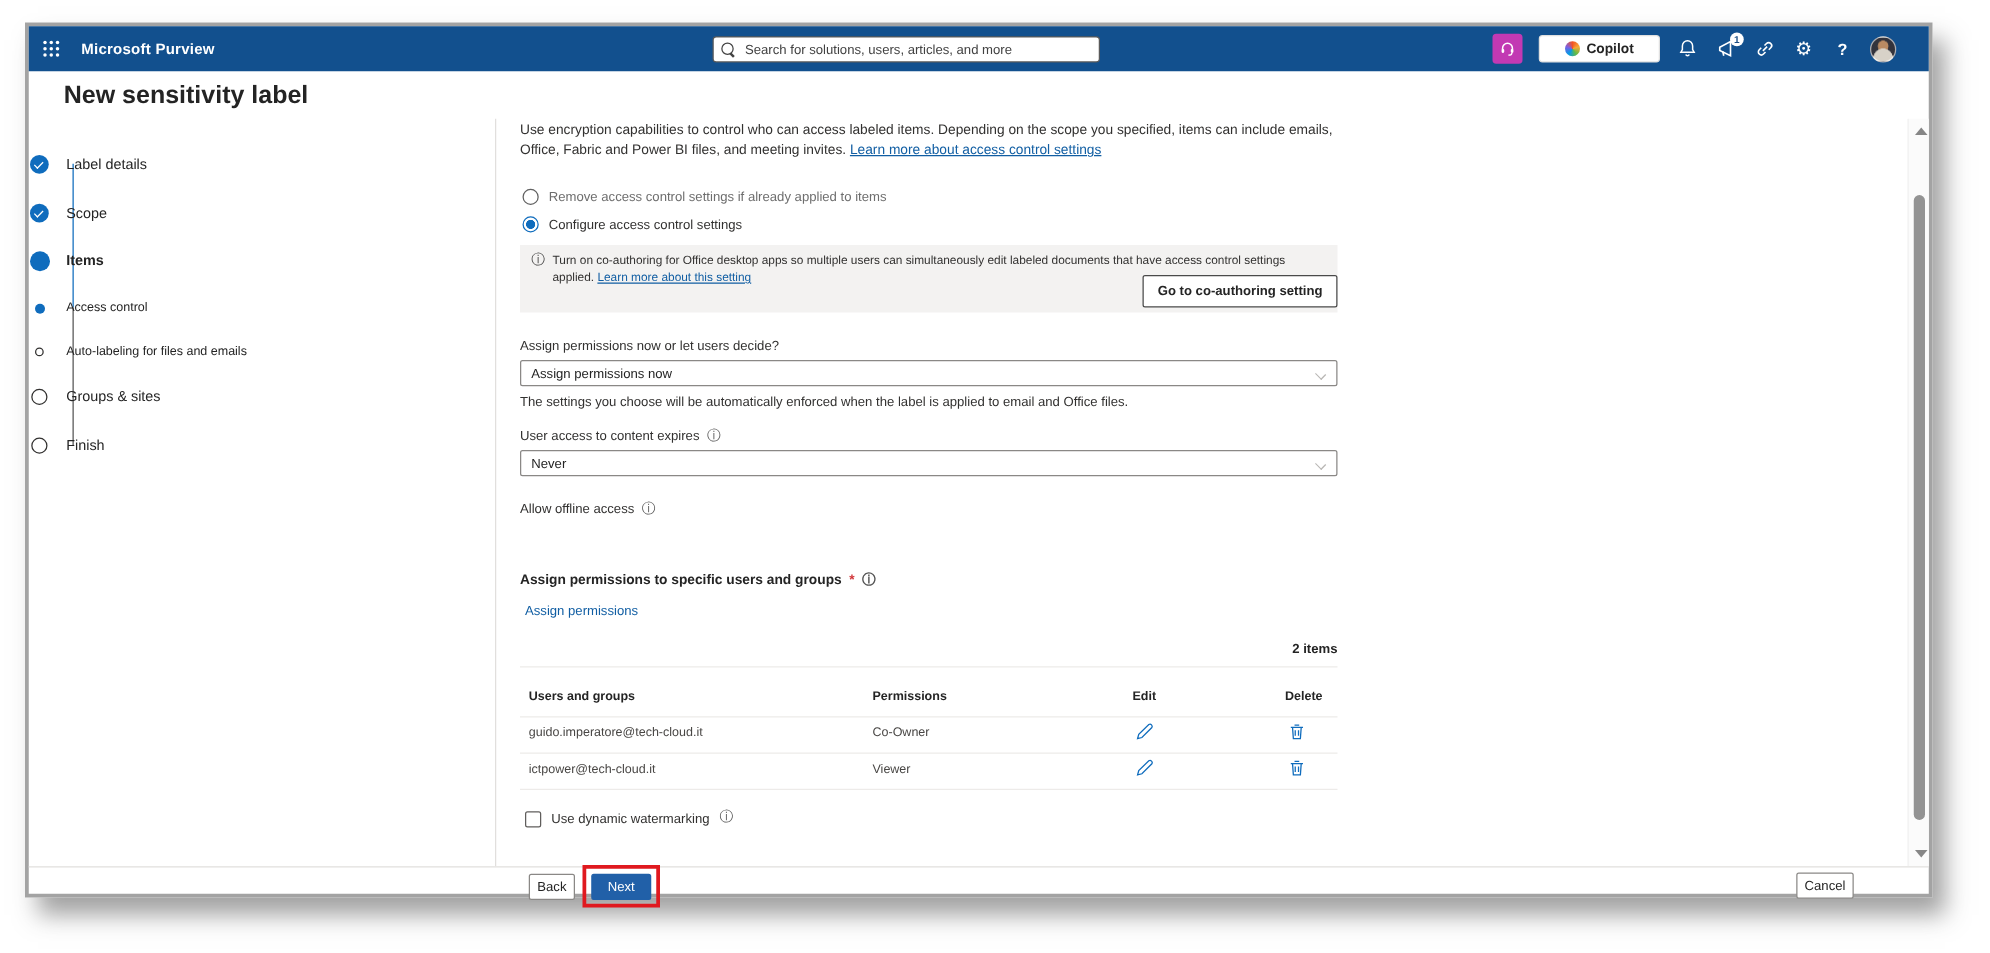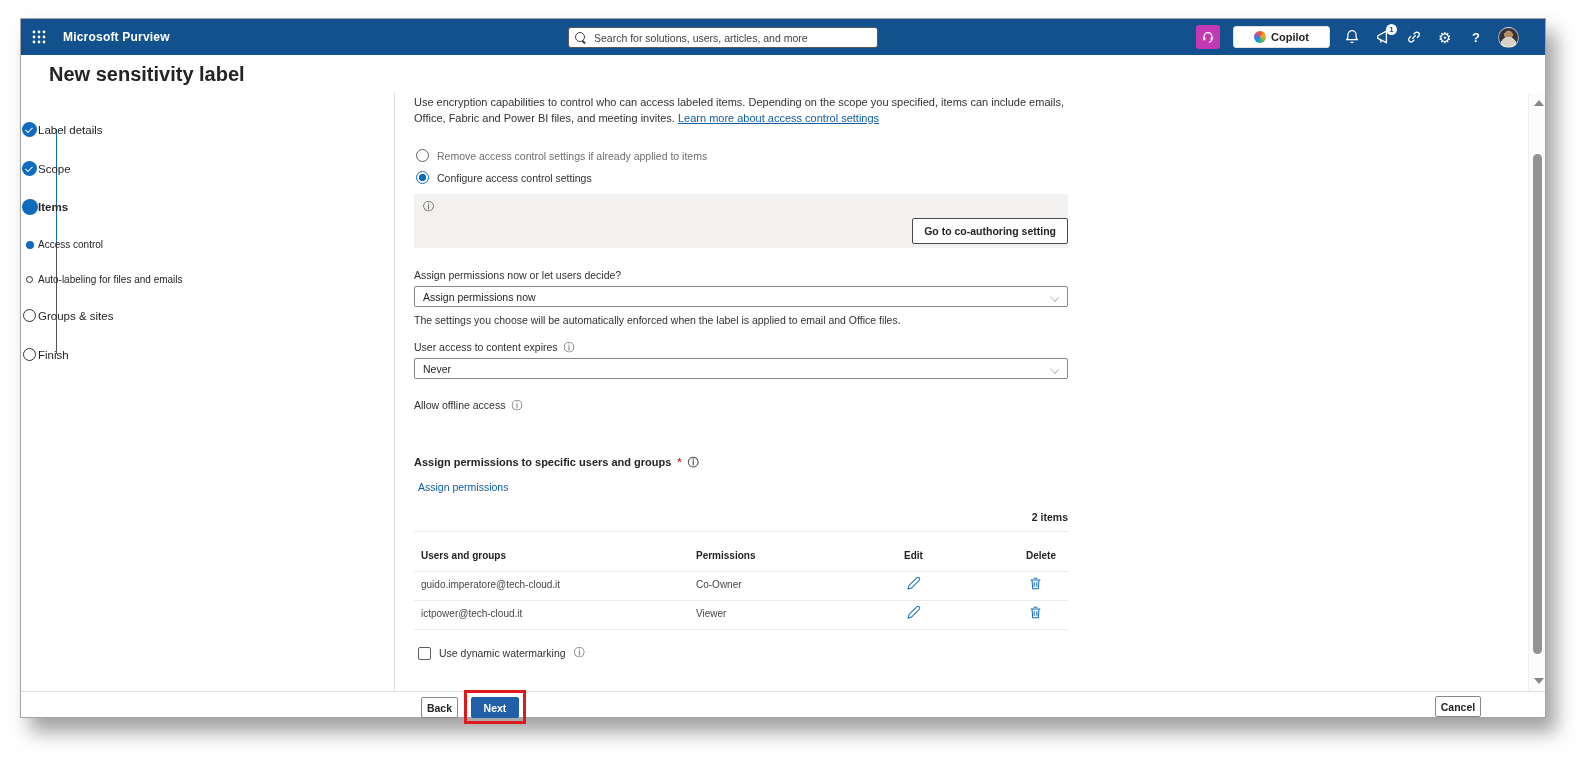--- a/index.html
+++ b/index.html
@@ -3,21 +3,21 @@
 <meta charset="utf-8">
 <style>
   :root{
     --header-bar:#12508e; --accent:#0f6cbd; --link:#115ea3; --next-button:#2160a8;
     --annotation-red:#e0191f; --promo-magenta:#c239b3; --banner-bg:#f3f2f1;
   }
   *{box-sizing:border-box}
   body{margin:0;width:1592px;height:762px;background:#fff;overflow:hidden;position:relative;
        font-family:"Liberation Sans","DejaVu Sans",sans-serif;color:#323130;}
   .window{position:absolute;left:20px;top:18px;width:1526px;height:700px;background:#fff;
-          border:1px solid #a3a3a3;box-shadow:10px 14px 18px rgba(70,70,70,.5);}
+          border:3px solid #a3a3a3;box-shadow:10px 14px 18px rgba(70,70,70,.5);}
 
   
   .topbar{position:absolute;left:0;top:0;right:0;height:36px;background:var(--header-bar);
           display:flex;align-items:center;}
   .waffle-btn{width:36px;height:36px;display:flex;align-items:center;justify-content:center;cursor:pointer}
   .app-title{color:#fff;font-size:12px;font-weight:700;margin-left:6px;letter-spacing:.2px}
   .searchbox{position:absolute;left:547px;top:8px;width:310px;height:21px;background:#fff;
              border:1px solid #5a5a5a;border-radius:3px;display:flex;align-items:center;padding:0 6px;gap:5px}
   .searchbox input{border:0;outline:0;flex:1;font-size:10.5px;font-family:inherit;color:#333;background:transparent}
   .searchbox input::placeholder{color:#424242;opacity:1}
@@ -43,21 +43,21 @@
         radial-gradient(circle at 50% 36%, #b98a63 0 27%, transparent 29%),
         #33333c;}
 
   
   .page-title{position:absolute;left:28px;top:44px;font-size:20px;font-weight:700;color:#242424}
 
   
   .vline{position:absolute;width:1.6px}
   .vline.blue{background:var(--accent);left:34.5px;top:110px;height:115px}
   .vline.gray{background:#555;width:1.2px;left:34.7px;top:225px;height:110px}
-  .step{position:absolute;display:flex;align-items:center;height:17px;cursor:pointer}
+  .step{position:absolute;display:flex;align-items:center;gap:13px;height:17px;cursor:pointer}
   .mkwrap{width:17px;display:flex;align-items:center;justify-content:center}
   .mk-done{width:15px;height:15px;border-radius:50%;background:var(--accent);display:flex;align-items:center;justify-content:center}
   .chk{width:7px;height:3.5px;border-left:1.6px solid #fff;border-bottom:1.6px solid #fff;transform:rotate(-45deg) translate(0,-1px)}
   .mk-current{width:16px;height:16px;border-radius:50%;background:var(--accent)}
   .mk-subdot{width:8px;height:8px;border-radius:50%;background:var(--accent)}
   .mk-subopen{width:7px;height:7px;border-radius:50%;border:1.5px solid #323130;background:#fff}
   .mk-open{width:13px;height:13px;border-radius:50%;border:1.5px solid #323130;background:#fff}
   .st-label{font-size:11.5px;color:#242424}
   .st-label.bold{font-weight:700}
   .st-label.sub{font-size:10px}
@@ -101,21 +101,21 @@
 
   
   .scrollbar{position:absolute;right:0;top:74px;width:17px;height:598px;background:#fbfbfb;border-left:1px solid #f1f1f1}
   .sb-up,.sb-dn{position:absolute;left:4.5px;width:0;height:0;border-left:5px solid transparent;border-right:5px solid transparent}
   .sb-up{top:7px;border-bottom:6px solid #868686}
   .sb-dn{bottom:7px;border-top:6px solid #868686}
   .sb-thumb{position:absolute;left:4px;top:61px;width:9px;height:500px;border-radius:5px;background:#939393;cursor:pointer}
 
   
   .footer-line{position:absolute;left:0;right:0;top:672px;height:1px;background:#e1dfdd}
-  .btn{position:absolute;height:21px;border-radius:2px;font-size:10.5px;font-weight:700;font-family:inherit;
+  .btn{position:absolute;height:21px;border-radius:2px;font-size:10.5px;font-weight:400;font-family:inherit;
        display:flex;align-items:center;justify-content:center;cursor:pointer}
   .btn.sec{background:#fff;border:1px solid #8a8886;color:#242424}
   .btn-back{left:400px;top:678px;width:37px}
   .btn-next{left:450px;top:678px;width:48px;background:var(--next-button);border:1px solid var(--next-button);color:#fff}
   .annotation{position:absolute;left:443px;top:671px;width:62px;height:34px;border:3px solid var(--annotation-red);pointer-events:none}
   .btn-cancel{left:1414px;top:677px;width:46px}
 </style>
 </head>
 <body>
 
@@ -250,20 +250,24 @@
       <span class="radio"></span>
       <span class="radio-lbl">Remove access control settings if already applied to items</span>
     </div>
     <div class="abs radio-row" style="top:77px">
       <span class="radio sel"></span>
       <span class="radio-lbl on">Configure access control settings</span>
     </div>
 
     <div class="abs banner">
       <span class="banner-ic">ⓘ</span>
+      <div class="banner-txt">
+        <span>Turn on co-authoring for Office desktop apps so multiple users can simultaneously edit labeled documents that have access control settings applied.</span>
+        <a class="lnk">Learn more about this setting</a>
+      </div>
       <div class="banner-btn">Go to co-authoring setting</div>
     </div>
 
     <div class="abs fld-lbl" style="top:176px">
       <span>Assign permissions now or let users decide?</span>
     </div>
     <div class="abs dropdown" style="top:193px">
       <span class="dd-val">Assign permissions now</span>
       <span class="dd-chev"></span>
     </div>

